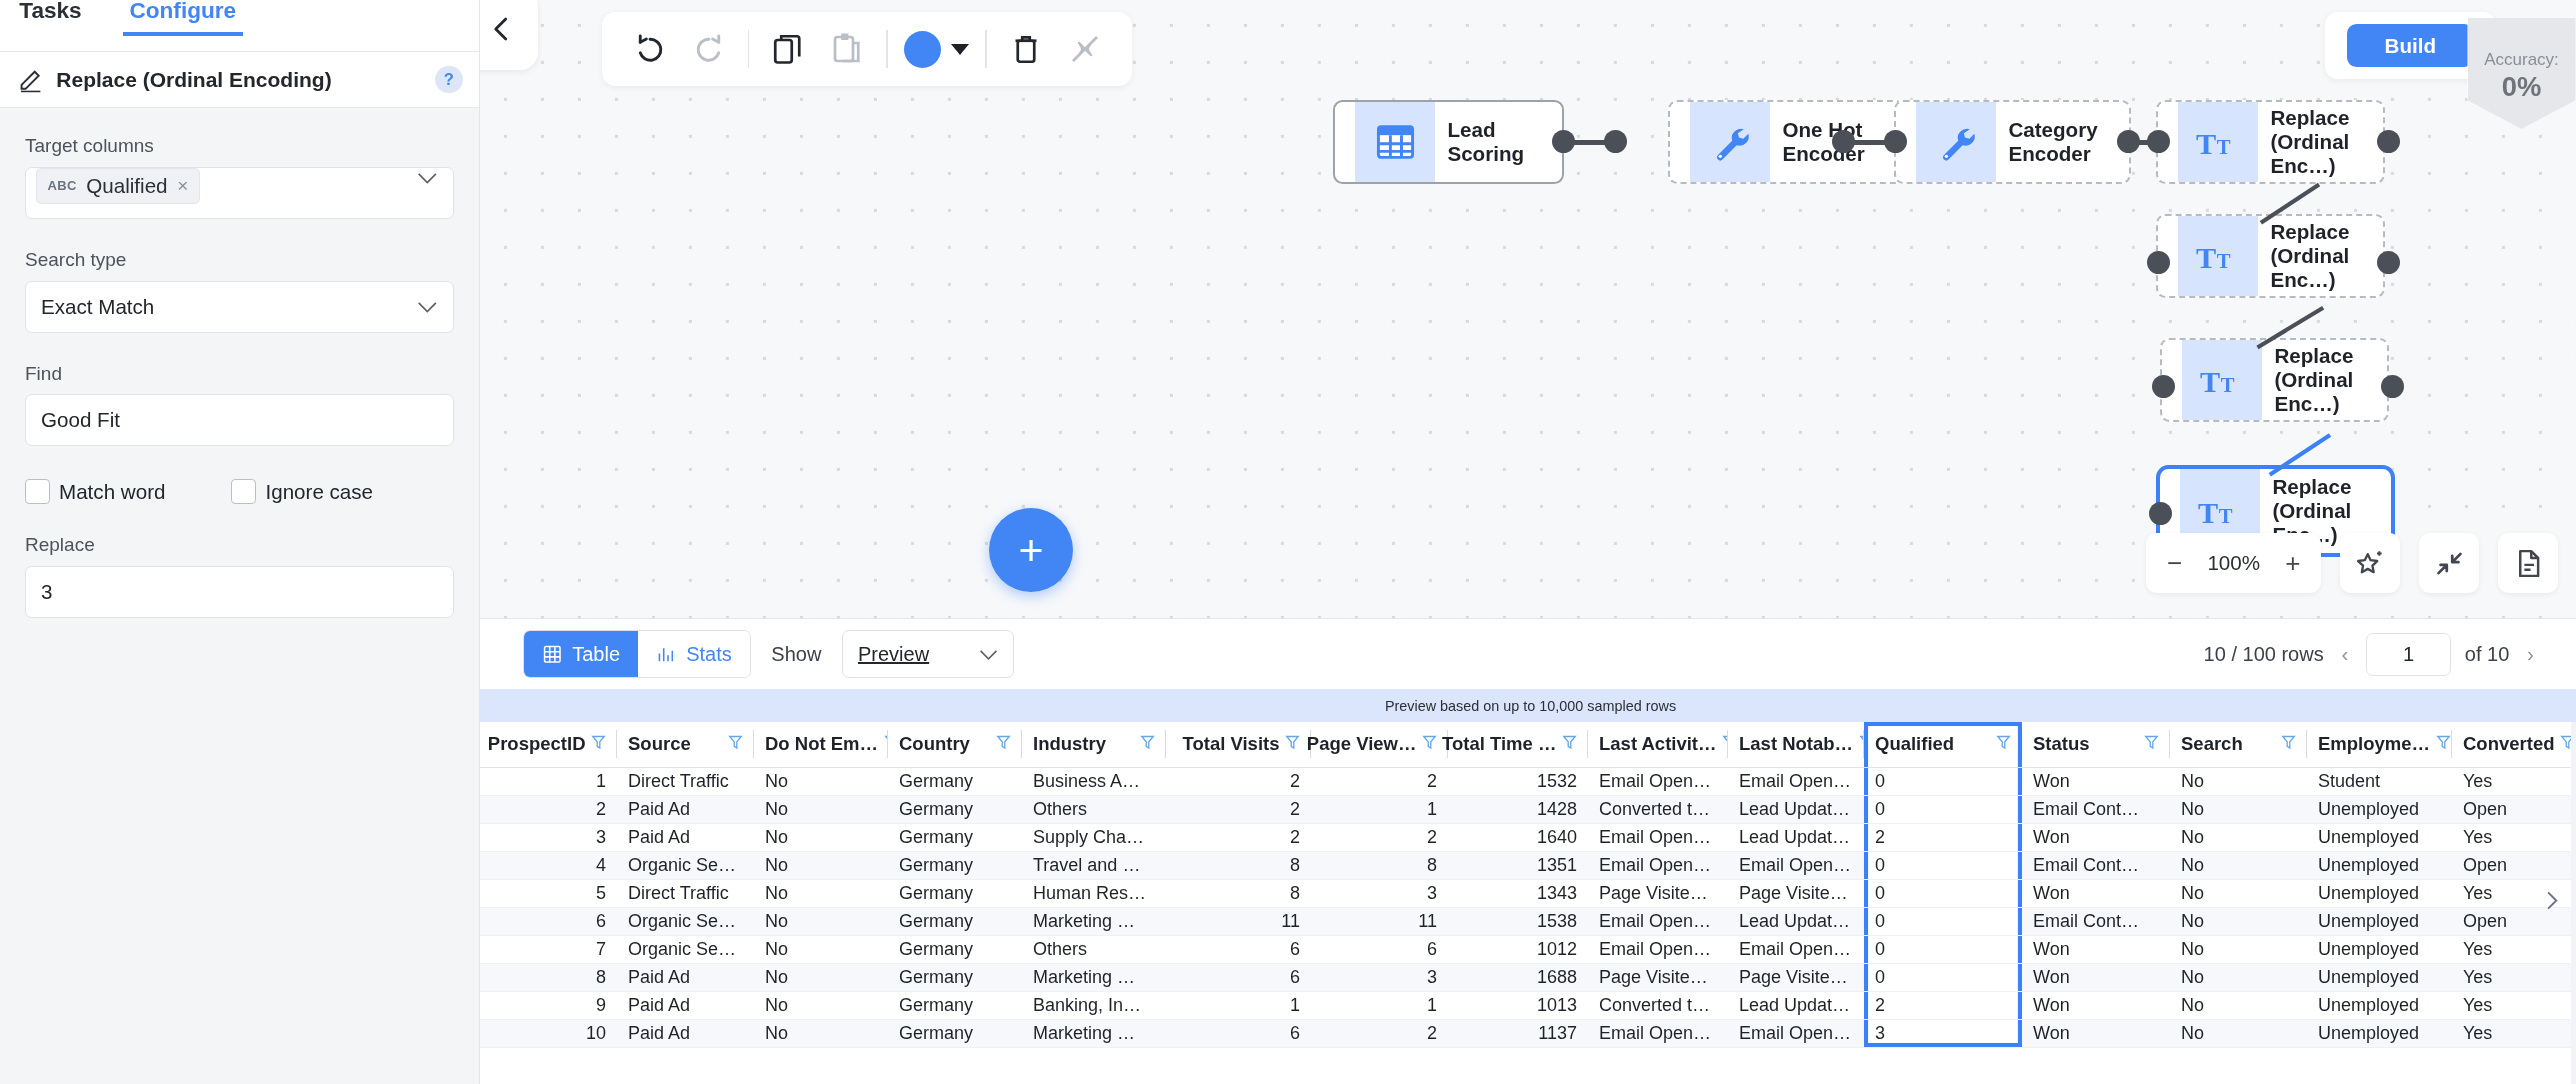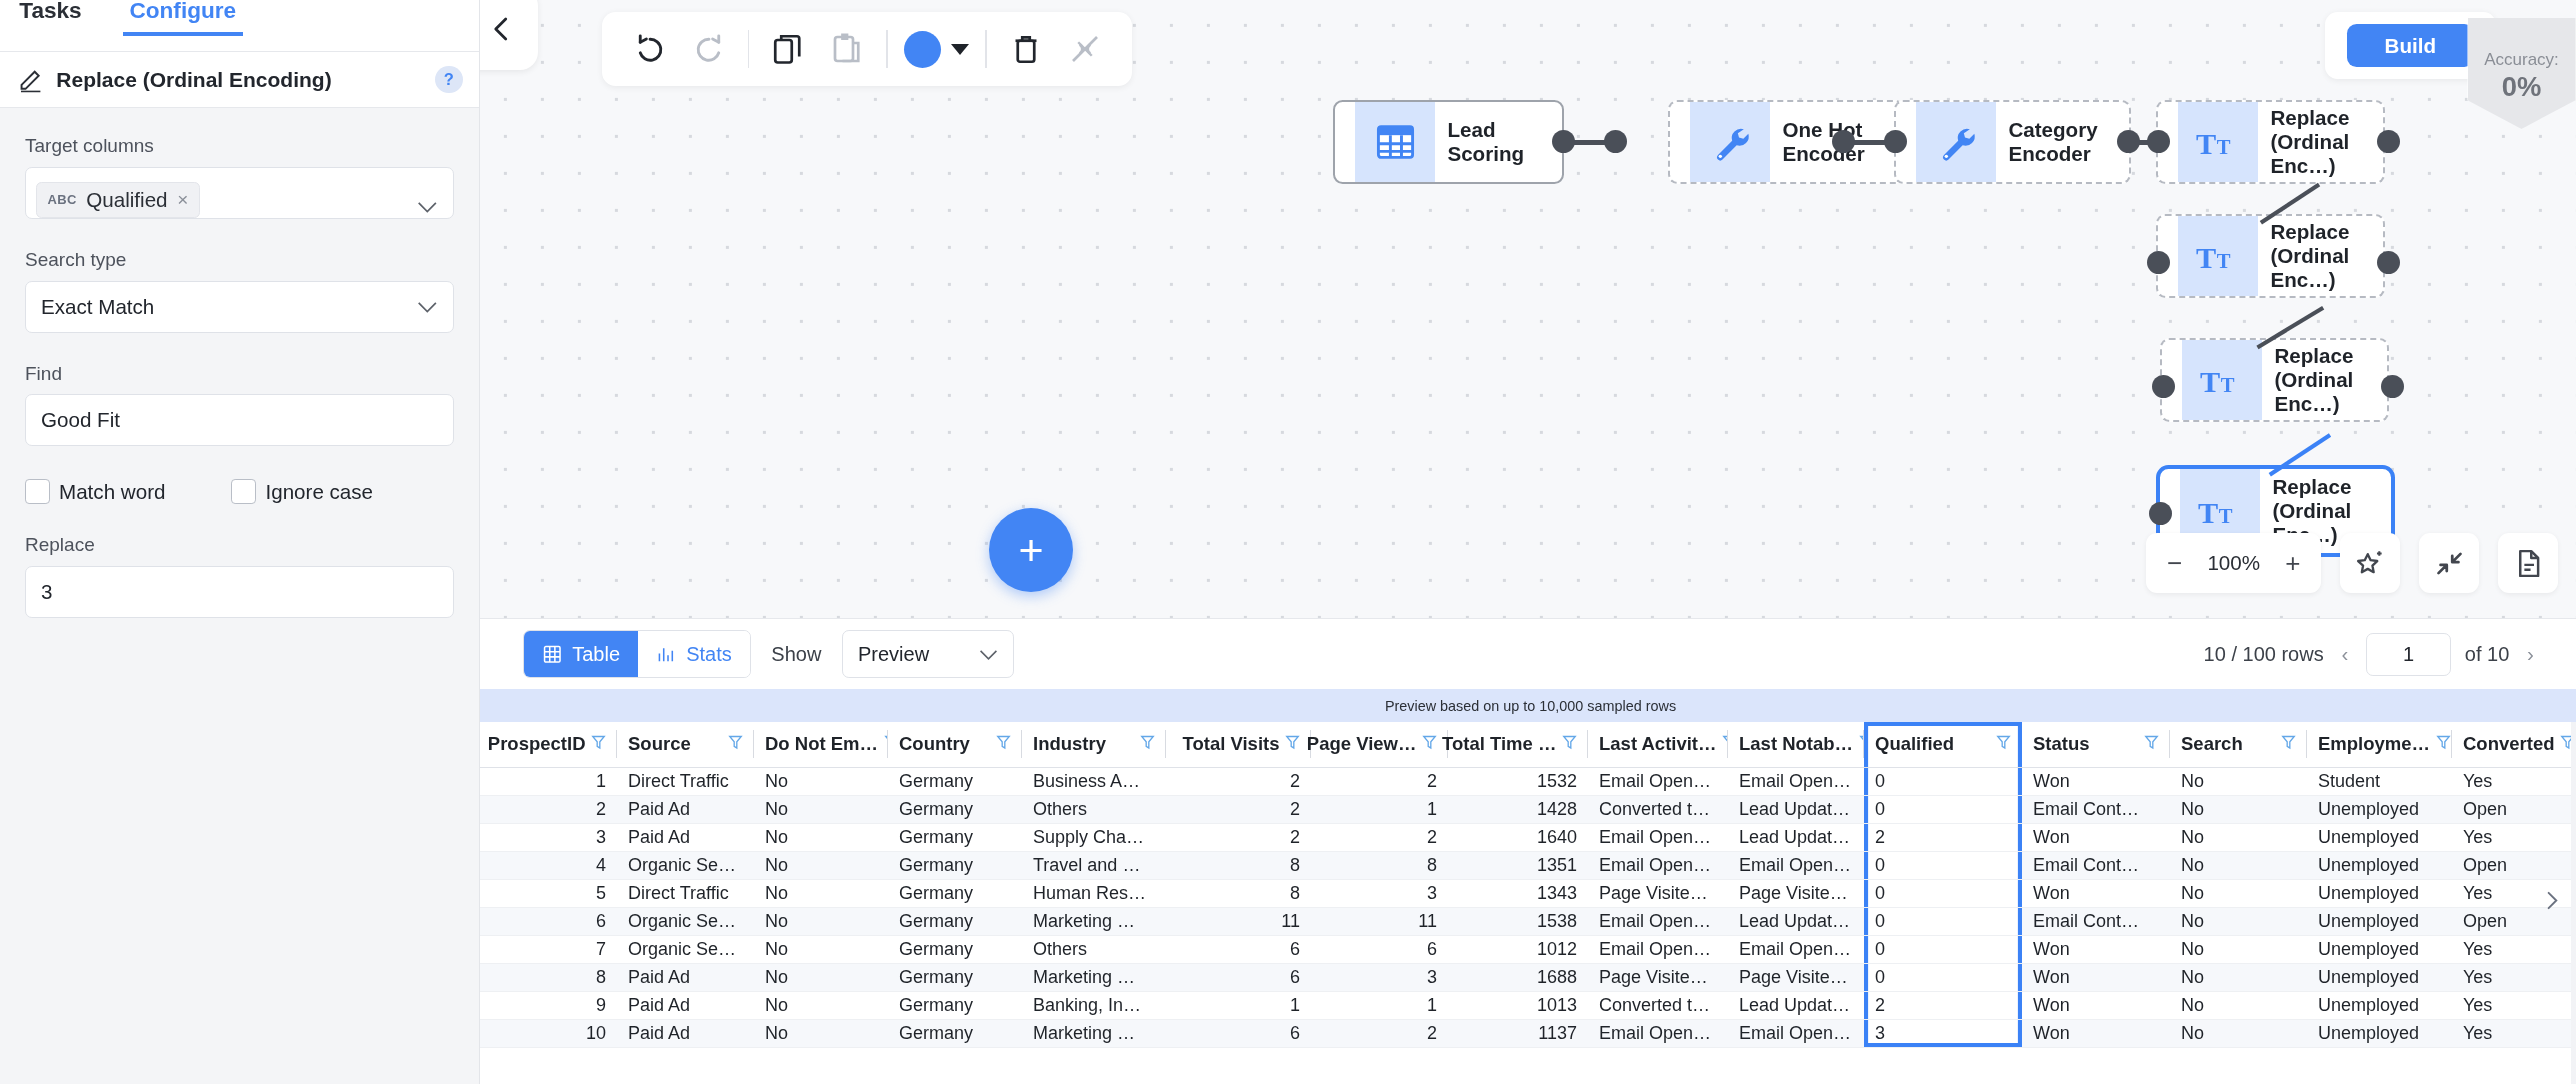--- a/index.html
+++ b/index.html
@@ -46,21 +46,21 @@
     cursor: pointer; flex: 0 0 27.4px;
   }
   .pencil-ico { width: 27.4px; height: 27.4px; flex: 0 0 27.4px; }
 
   .sb-body { padding: 27.4px 25px 0 25px; }
   .field-label { font-size: 19px; color: #4d525c; margin-bottom: 9.6px; }
   .field-gap { height: 30px; }
 
   .chip-input {
     background: #fff; border: 1.4px solid #dfe2e8; border-radius: 6.9px;
-    height: 52px; display: flex; align-items: flex-end;
+    height: 52px; display: flex; align-items: flex-start;
     padding: 0 9.6px; gap: 17px; cursor: pointer;
   }
   .chip {
     background: #f0f1f4; border: 1.4px solid #e3e5ea; border-radius: 5.5px;
     height: 36px; display: flex; align-items: center; gap: 9.6px;
     padding: 0 11px;
   }
   .chip-type { font-size: 13px; color: #6b7280; font-weight: bold; letter-spacing: 0.3px; }
   .chip-label { font-size: 20.6px; color: #2b2f36; }
   .chip-x { font-size: 19px; color: #8b9099; cursor: pointer; }
@@ -199,21 +199,21 @@
   .seg-item {
     display: flex; align-items: center; gap: 9.6px; padding: 0 18px;
     font-size: 20px; cursor: pointer; color: #4285f4; background: #fff;
   }
   .seg-item.active { background: #4285f4; color: #fff; }
   .show-lbl { font-size: 20px; color: #3c4149; }
   .show-sel {
     border: 1.4px solid #dfe2e8; border-radius: 6.9px; height: 48px;
     display: flex; align-items: center; justify-content: space-between;
     padding: 0 15px; gap: 30px; font-size: 20px; color: #22262d;
-    cursor: pointer; min-width: 172px;
+    cursor: pointer; min-width: 172px; text-decoration: underline;
   }
   .tbar-spacer { flex: 1; }
   .pager { display: flex; align-items: center; gap: 13.7px; font-size: 20px; color: #3c4149; }
   .page-input {
     border: 1.4px solid #dfe2e8; border-radius: 6.9px; height: 43px; width: 85px;
     display: flex; align-items: center; justify-content: center;
     font-size: 20px; color: #22262d; cursor: text;
   }
   .pg-arrow { font-size: 20.6px; color: #8b9099; cursor: pointer; padding: 0 4.1px; }
 

